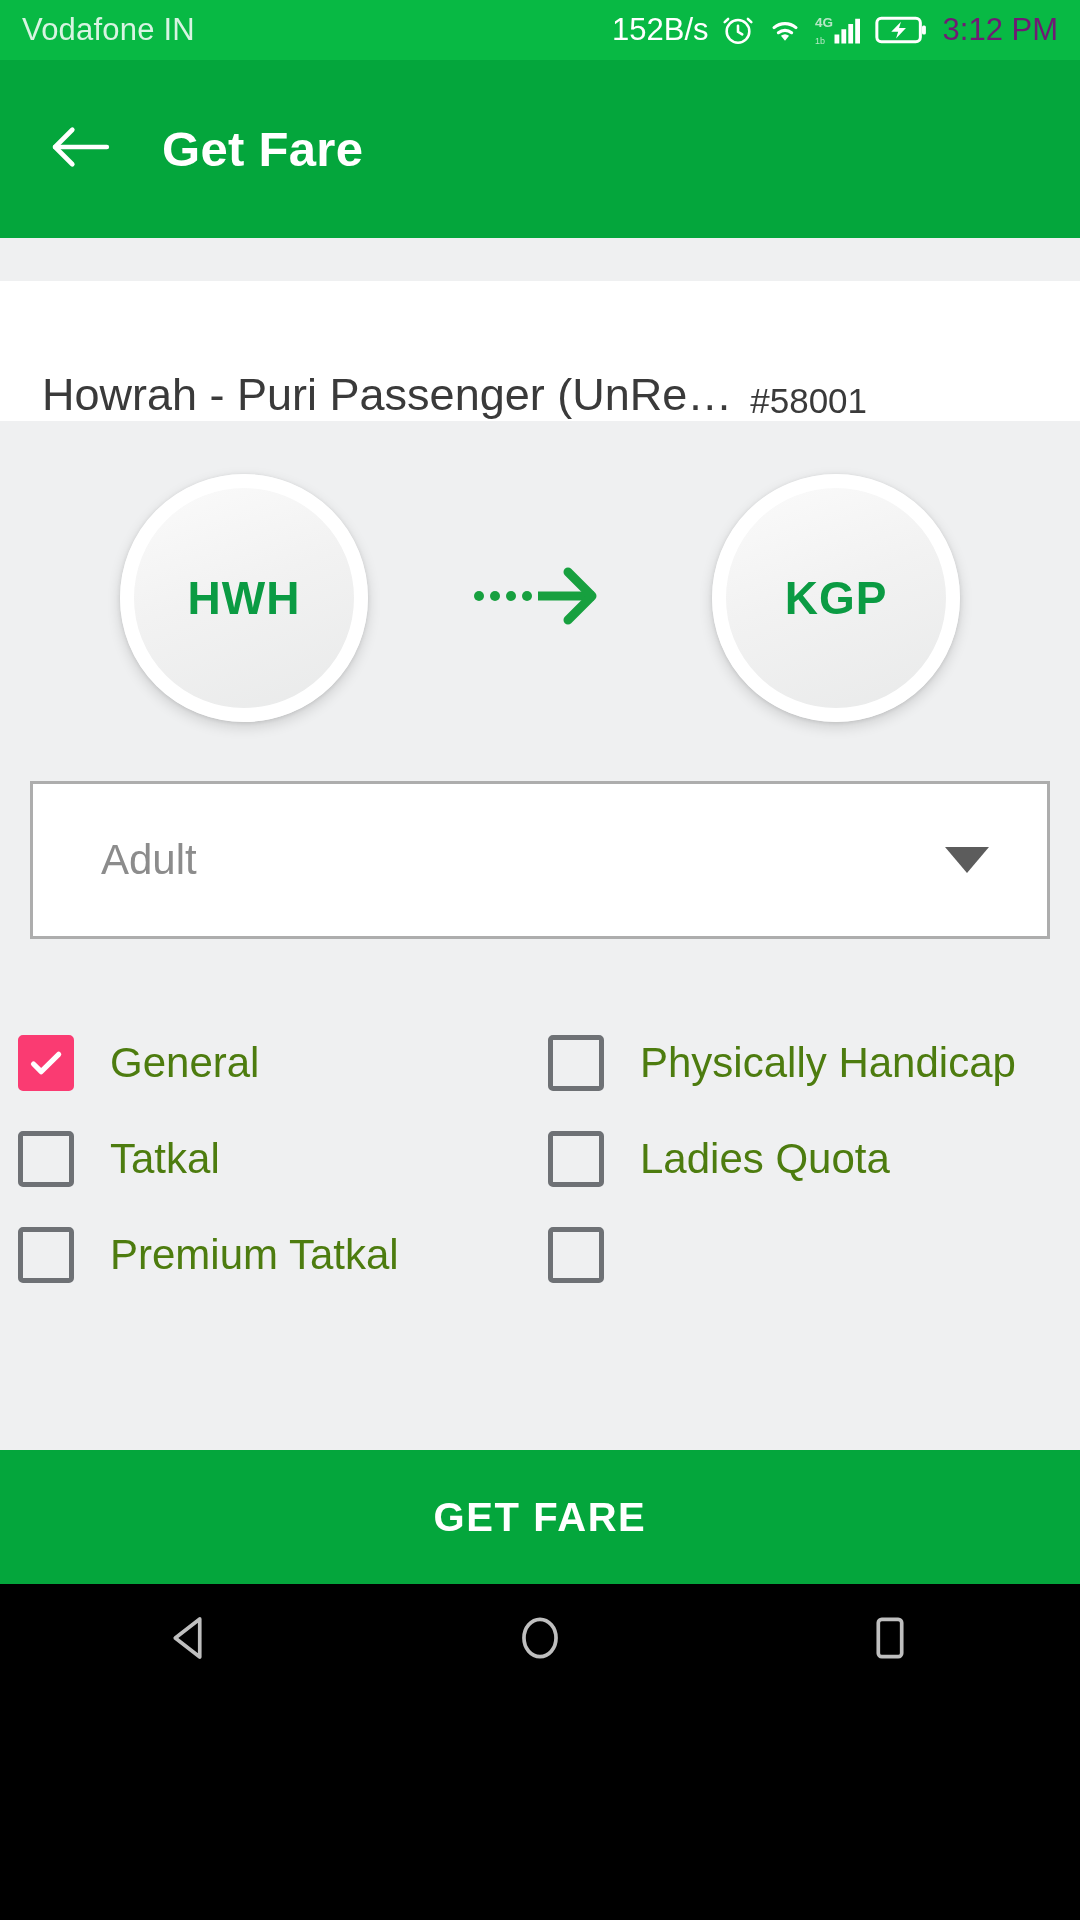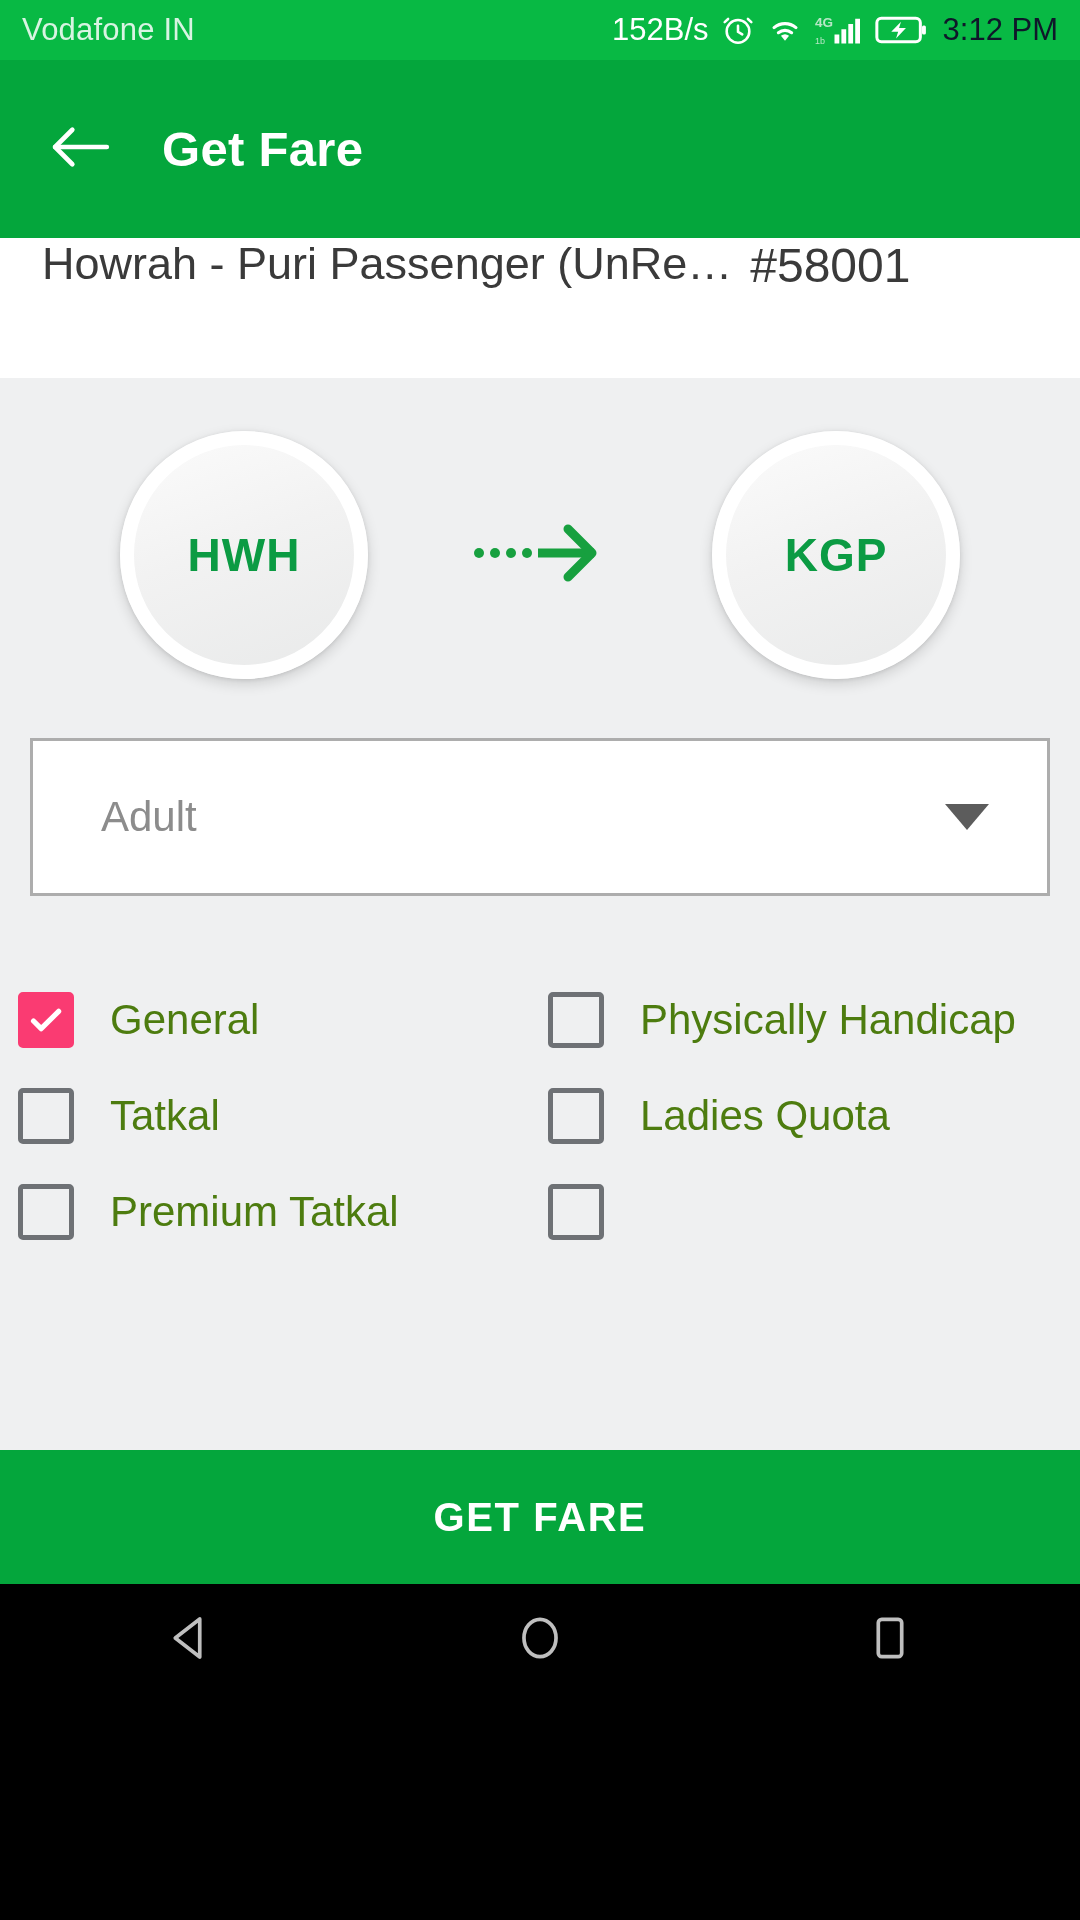--- a/index.html
+++ b/index.html
@@ -45,21 +45,21 @@
     align-items: center;
     gap: 12px;
   }
   .netspeed {
     color: #ffffff;
     font-size: 31px;
     font-weight: 400;
     letter-spacing: 0px;
   }
   .clock {
-    color: #0f172a;
+    color: #701a75;
     font-size: 31px;
     font-weight: 400;
     margin-left: 4px;
   }
   .sb-icon { display: flex; align-items: center; text-align: right; }
 
   
   .appbar {
     height: 178px;
     background: #04a63c;
@@ -83,36 +83,37 @@
     font-weight: bold;
     margin-left: 50px;
     letter-spacing: 0.3px;
   }
 
   
   .train-header {
     background: #ffffff;
     height: 140px;
     display: flex;
-    align-items: flex-start;
+    align-items: flex-end;
     padding: 0 42px;
     box-sizing: border-box;
     flex: 0 0 140px;
+    margin-top: 43px;
   }
   .train-name {
     font-size: 45px;
     color: #3a3a3a;
     white-space: nowrap;
     overflow: hidden;
     text-overflow: ellipsis;
     max-width: 790px;
     font-weight: 400;
   }
   .train-number {
-    font-size: 48px;
+    font-size: 35px;
     color: #3a3a3a;
     margin-left: 18px;
     white-space: nowrap;
     font-weight: 400;
   }
 
   
   .content {
     flex: 1 1 auto;
     background: #eff0f1;

